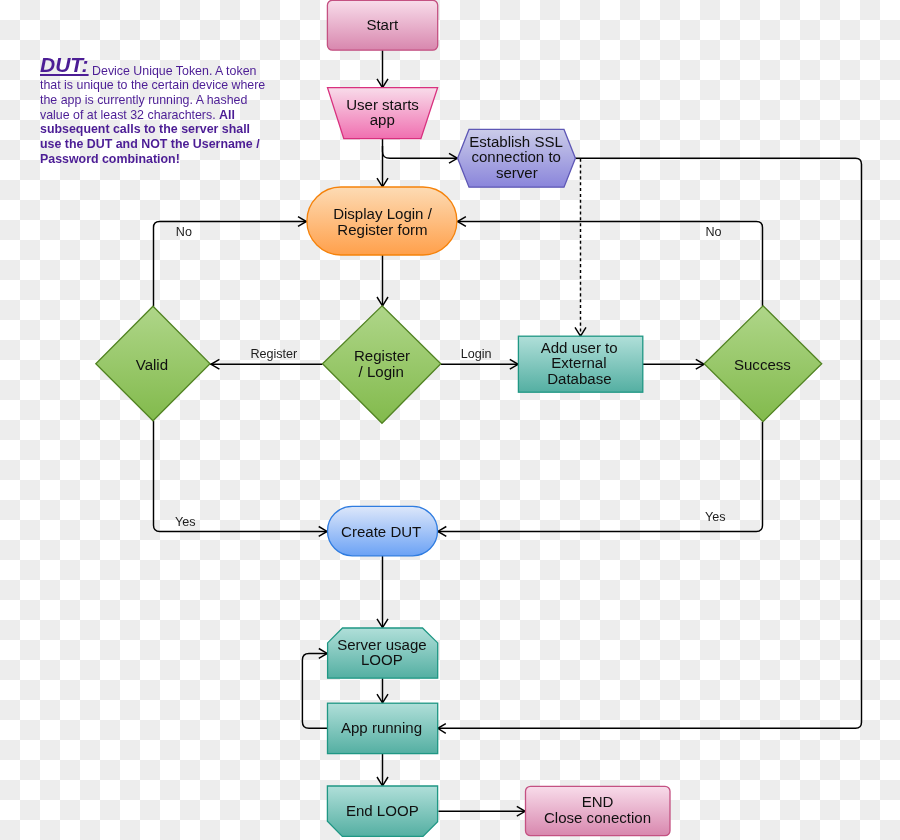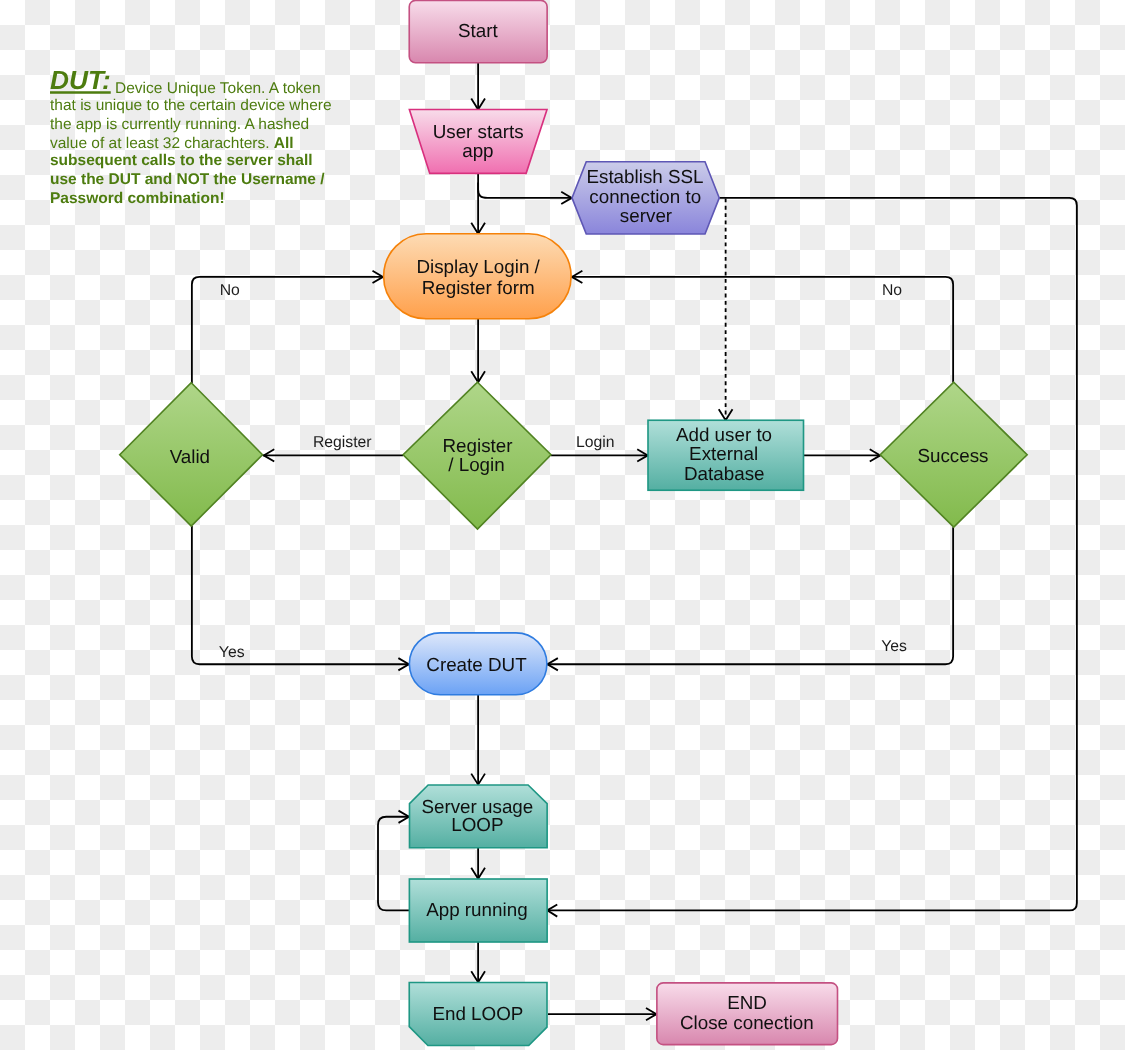--- a/index.html
+++ b/index.html
@@ -11,21 +11,21 @@
          linear-gradient(45deg,#ededed 25%,transparent 25%,transparent 75%,#ededed 75%),
          linear-gradient(45deg,#ededed 25%,transparent 25%,transparent 75%,#ededed 75%);
        background-size:40px 40px;
        background-position:0 0,20px 20px;}
   #stage{position:relative;width:900px;height:840px;}
   svg#chart{position:absolute;left:0;top:0;shape-rendering:auto;}
   #stage{transform:translateZ(0);}
   .nodetext{font-family:"Liberation Sans",sans-serif;font-size:15.05px;fill:#101010;text-anchor:middle;}
   .edgelabel{font-family:"Liberation Sans",sans-serif;font-size:12.6px;fill:#1d1d1d;}
   .conn{fill:none;stroke:#000;stroke-width:1.45;}
-  .note{position:absolute;font-family:"Liberation Sans",sans-serif;font-size:12.4px;color:#4d7c0f;line-height:14.7px;
+  .note{position:absolute;font-family:"Liberation Sans",sans-serif;font-size:12.4px;color:#4c1d95;line-height:14.7px;
         letter-spacing:0px;}
   .note b{font-weight:bold;}
   .note .dut{font-weight:bold;font-style:italic;text-decoration:underline;font-size:21px;letter-spacing:0;
              line-height:14.7px;position:relative;top:-3px;}
 </style>
 </head>
 <body>
 
 <div id="stage">
   <div class="note" style="left:40px;top:60.5px;width:230px;">

